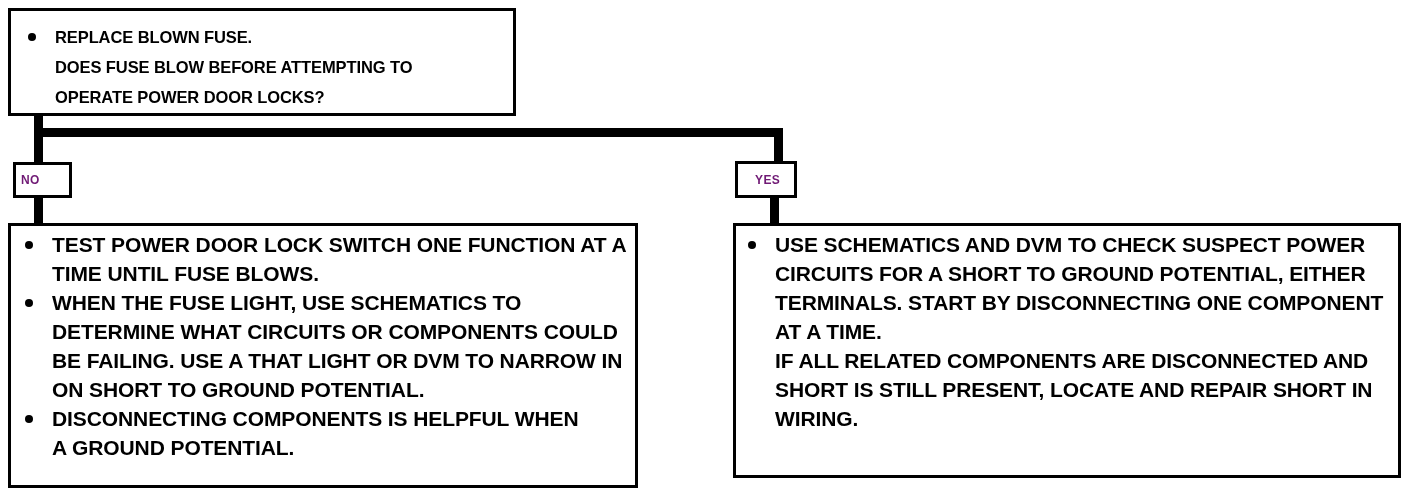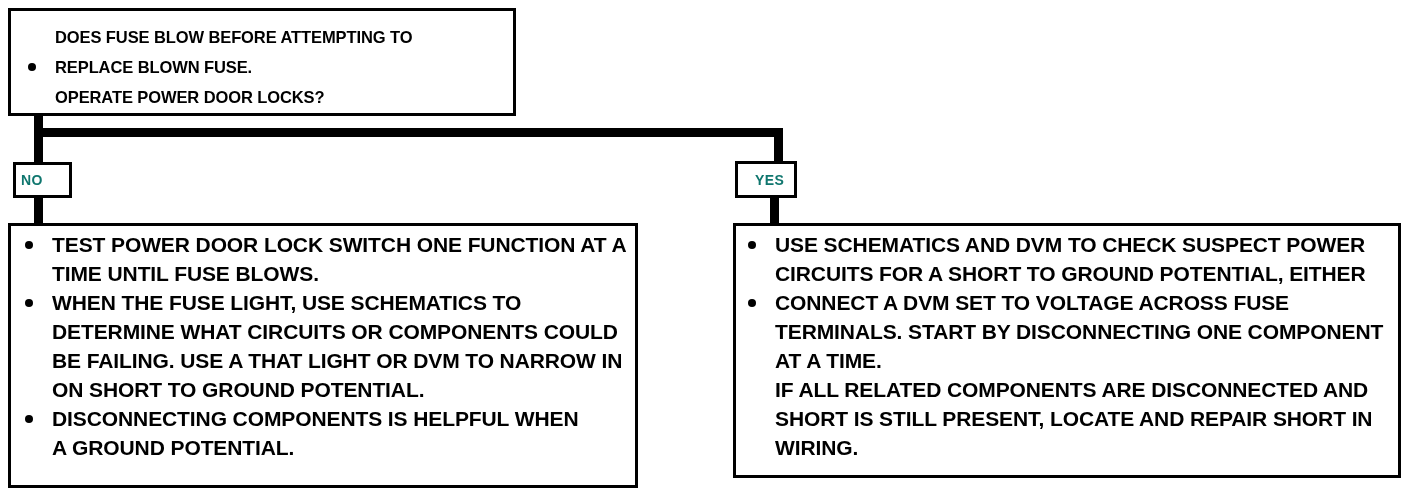--- a/index.html
+++ b/index.html
@@ -28,24 +28,24 @@
     position: absolute;
     box-sizing: border-box;
     border: 3px solid #000000;
     background: #ffffff;
     display: flex;
     align-items: center;
     justify-content: flex-start;
     z-index: 5;
   }
   .label-box .label-text {
-    font-size: 14px;
+    font-size: 12px;
     font-weight: bold;
     letter-spacing: 0.4px;
-    color: #0f766e;
+    color: #701a75;
     padding-left: 5px;
     line-height: 1;
   }
 
   
   .conn {
     position: absolute;
     background: #000000;
     z-index: 1;
   }
@@ -87,22 +87,22 @@
     height: 30px;
   }
 </style>
 </head>
 <body>
 
 <div id="canvas">
 
   <div class="box" style="left:8px; top:8px; width:508px; height:108px;"></div>
   <div class="content" style="left:25px; top:22px; width:480px;">
+    <div class="line bullet top-line">REPLACE BLOWN FUSE.</div>
     <div class="line indent top-line">DOES FUSE BLOW BEFORE ATTEMPTING TO</div>
-    <div class="line bullet top-line">REPLACE BLOWN FUSE.</div>
     <div class="line indent top-line">OPERATE POWER DOOR LOCKS?</div>
   </div>
 
   <div class="conn" style="left:34px; top:116px; width:9px; height:18px;"></div>
 
   <div class="conn" style="left:34px; top:128px; width:749px; height:9px;"></div>
 
   <div class="conn" style="left:34px; top:136px; width:9px; height:28px;"></div>
 
   <div class="conn" style="left:774px; top:128px; width:9px; height:36px;"></div>
@@ -128,21 +128,20 @@
     <div class="line indent">BE FAILING.  USE A THAT LIGHT OR DVM TO NARROW IN</div>
     <div class="line indent">ON SHORT TO GROUND POTENTIAL.</div>
     <div class="line bullet">DISCONNECTING COMPONENTS IS HELPFUL WHEN</div>
     <div class="line indent">A GROUND POTENTIAL.</div>
   </div>
 
   <div class="box" style="left:733px; top:223px; width:668px; height:255px;"></div>
   <div class="content" style="left:745px; top:230px; width:650px;">
     <div class="line bullet">USE SCHEMATICS AND DVM TO CHECK SUSPECT POWER</div>
     <div class="line indent">CIRCUITS FOR A SHORT TO GROUND POTENTIAL, EITHER</div>
-    <div class="line bullet">CONNECT A DVM SET TO VOLTAGE ACROSS FUSE</div>
     <div class="line indent">TERMINALS.  START BY DISCONNECTING ONE COMPONENT</div>
     <div class="line indent">AT A TIME.</div>
     <div class="line indent">IF ALL RELATED COMPONENTS ARE DISCONNECTED AND</div>
     <div class="line indent">SHORT IS STILL PRESENT, LOCATE AND REPAIR SHORT IN</div>
     <div class="line indent">WIRING.</div>
   </div>
 
 </div>
 
 </body></html>

